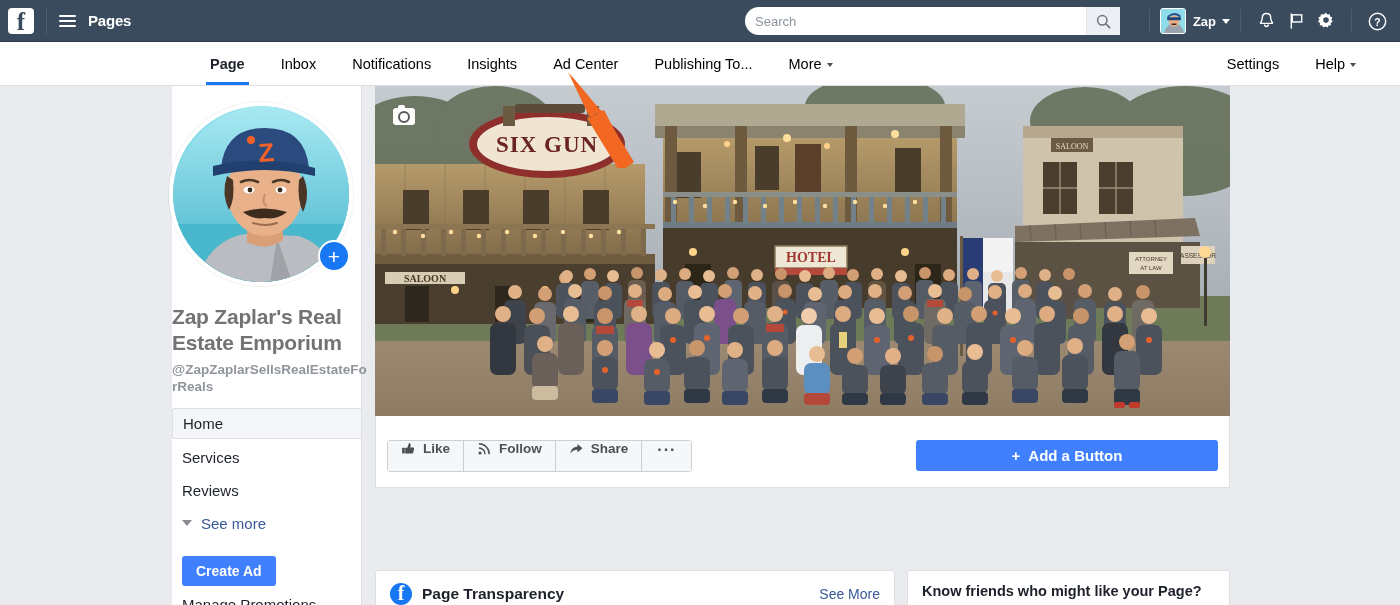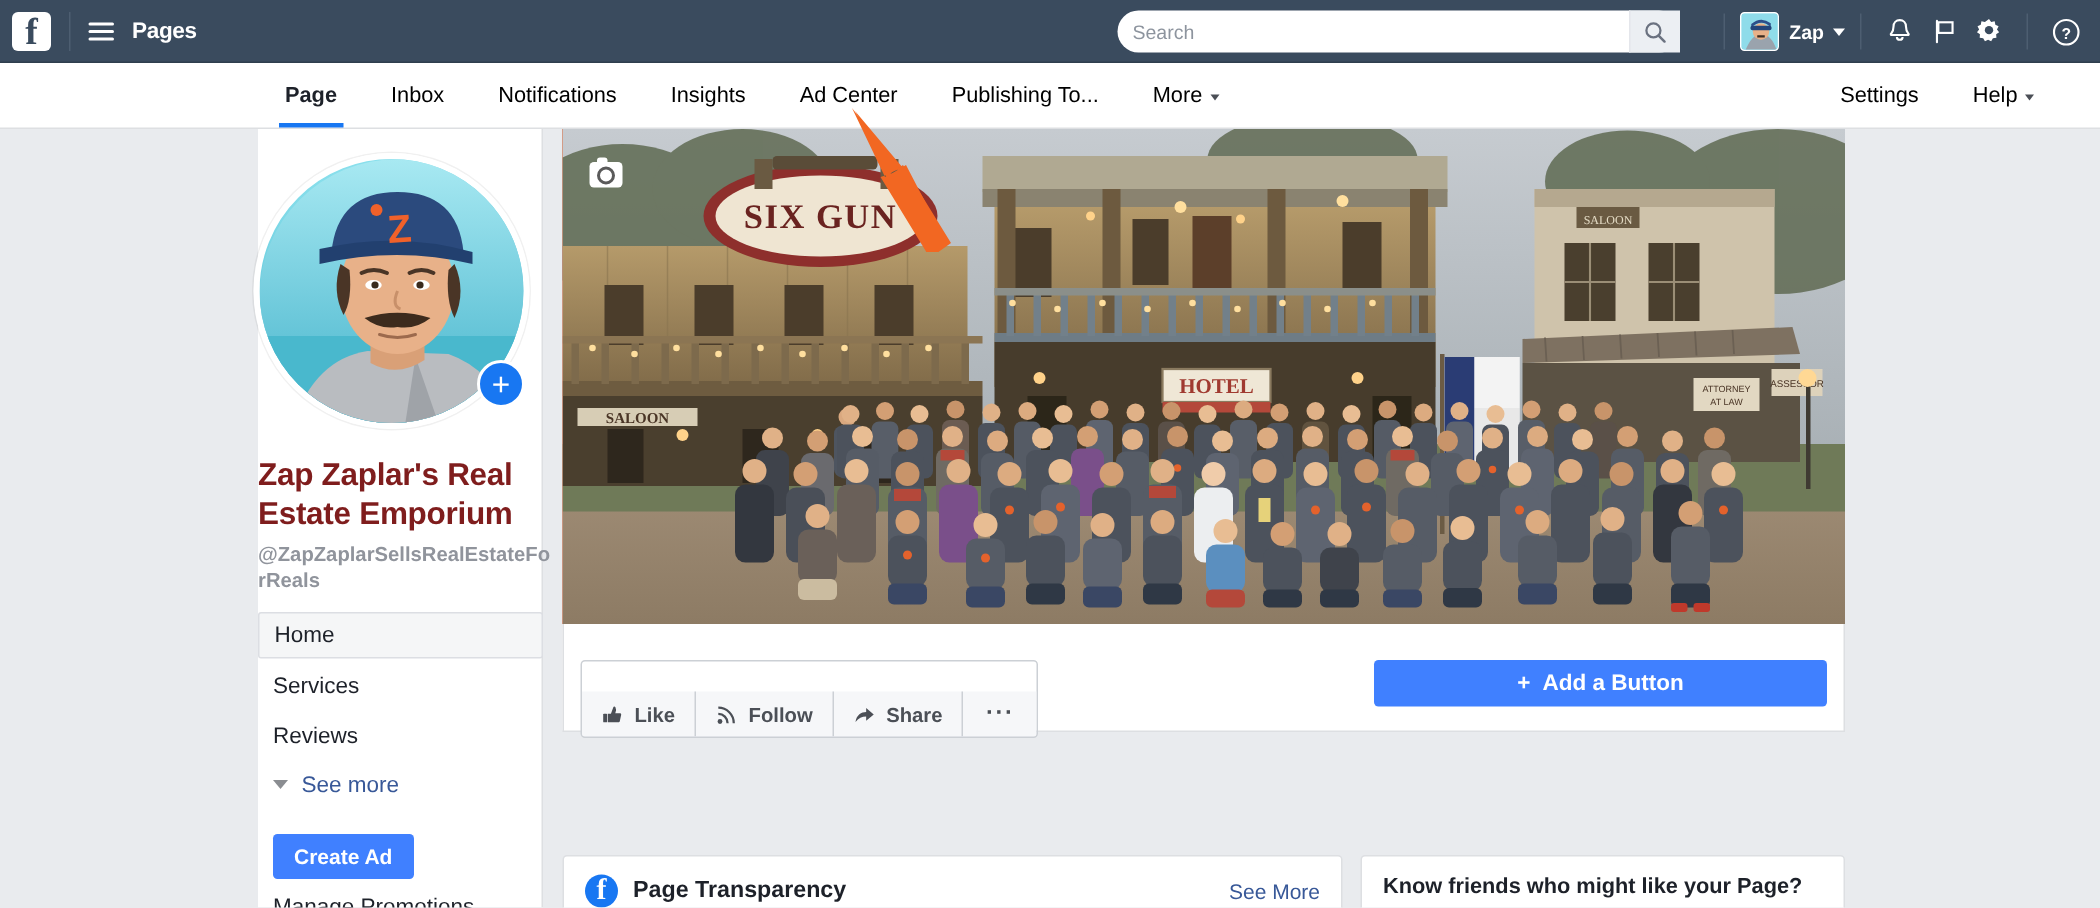--- a/index.html
+++ b/index.html
@@ -74,21 +74,21 @@
   }
   .icon-btn {
     width: 30px; height: 42px; display: flex; align-items: center;
     justify-content: center; cursor: pointer;
   }
 
   
   .navbar {
     height: 44px; width: 1400px; background: #fff;
     border-bottom: 1px solid #dddfe2;
-    display: flex; align-items: stretch; position: relative;
+    display: flex; align-items: stretch; position: relative; padding-left: 20px;
   }
   .navtabs { display: flex; align-items: stretch; margin-left: 172px; }
   .navtab {
     display: flex; align-items: center; padding: 0 18px;
     font-size: 14.5px; color: #000000; cursor: pointer;
     position: relative; white-space: nowrap;
   }
   .navtab.active { color: #1d2129; font-weight: bold; }
   .navtab.active::after {
     content: ""; position: absolute; left: 14px; right: 14px; bottom: 0;
@@ -121,21 +121,21 @@
   .add-photo-badge {
     position: absolute; left: 146px; top: 154px;
     width: 32px; height: 32px; border-radius: 50%;
     background: #1877f2; border: 2px solid #fff;
     display: flex; align-items: center; justify-content: center;
     color: #fff; font-size: 21px; line-height: 21px; cursor: pointer;
     font-weight: 300;
   }
   .page-title {
     position: absolute; left: 0; top: 218px; width: 190px;
-    font-size: 21px; line-height: 26px; font-weight: bold; color: #7f1d1d;
+    font-size: 21px; line-height: 26px; font-weight: bold; color: #737373;
     letter-spacing: -0.2px;
   }
   .page-handle {
     position: absolute; left: 0; top: 275px; width: 196px;
     font-size: 13.5px; line-height: 17px; font-weight: bold; color: #90949c;
     word-break: break-all;
   }
   .sidenav { position: absolute; left: 0; top: 322px; width: 190px; text-align: center; }
   .sidenav-item {
     height: 30px; display: flex; align-items: center;
@@ -198,23 +198,23 @@
   .actionbar {
     position: absolute; left: 375px; top: 330px; width: 855px; height: 72px;
     background: #fff; border: 1px solid #dddfe2; border-top: 0;
   }
   .btn-group {
     position: absolute; left: 11px; top: 24px;
     display: flex; border: 1px solid #ccd0d5; border-radius: 3px; overflow: hidden;
   }
   .gbtn {
     height: 30px; padding: 0 13px; background: #f6f7f9;
-    display: flex; align-items: center; gap: 7px;
+    display: flex; align-items: flex-start; gap: 7px;
     font-size: 13.5px; font-weight: bold; color: #4b4f56;
-    border-right: 1px solid #ccd0d5; cursor: pointer; margin-top: 20px;
+    border-right: 1px solid #ccd0d5; cursor: pointer;
   }
   .gbtn:last-child { border-right: 0; padding: 0 15px; font-size: 16px; letter-spacing: 1px; color: #4b4f56;}
   .add-button-btn {
     position: absolute; right: 11px; top: 24px;
     width: 302px; height: 31px; background: #4080ff;
     border: 0; border-radius: 3px; color: #fff;
     font-size: 15px; font-weight: bold; cursor: pointer;
     display: flex; align-items: center; justify-content: center; gap: 8px;
     font-family: "Liberation Sans", sans-serif;
   }

